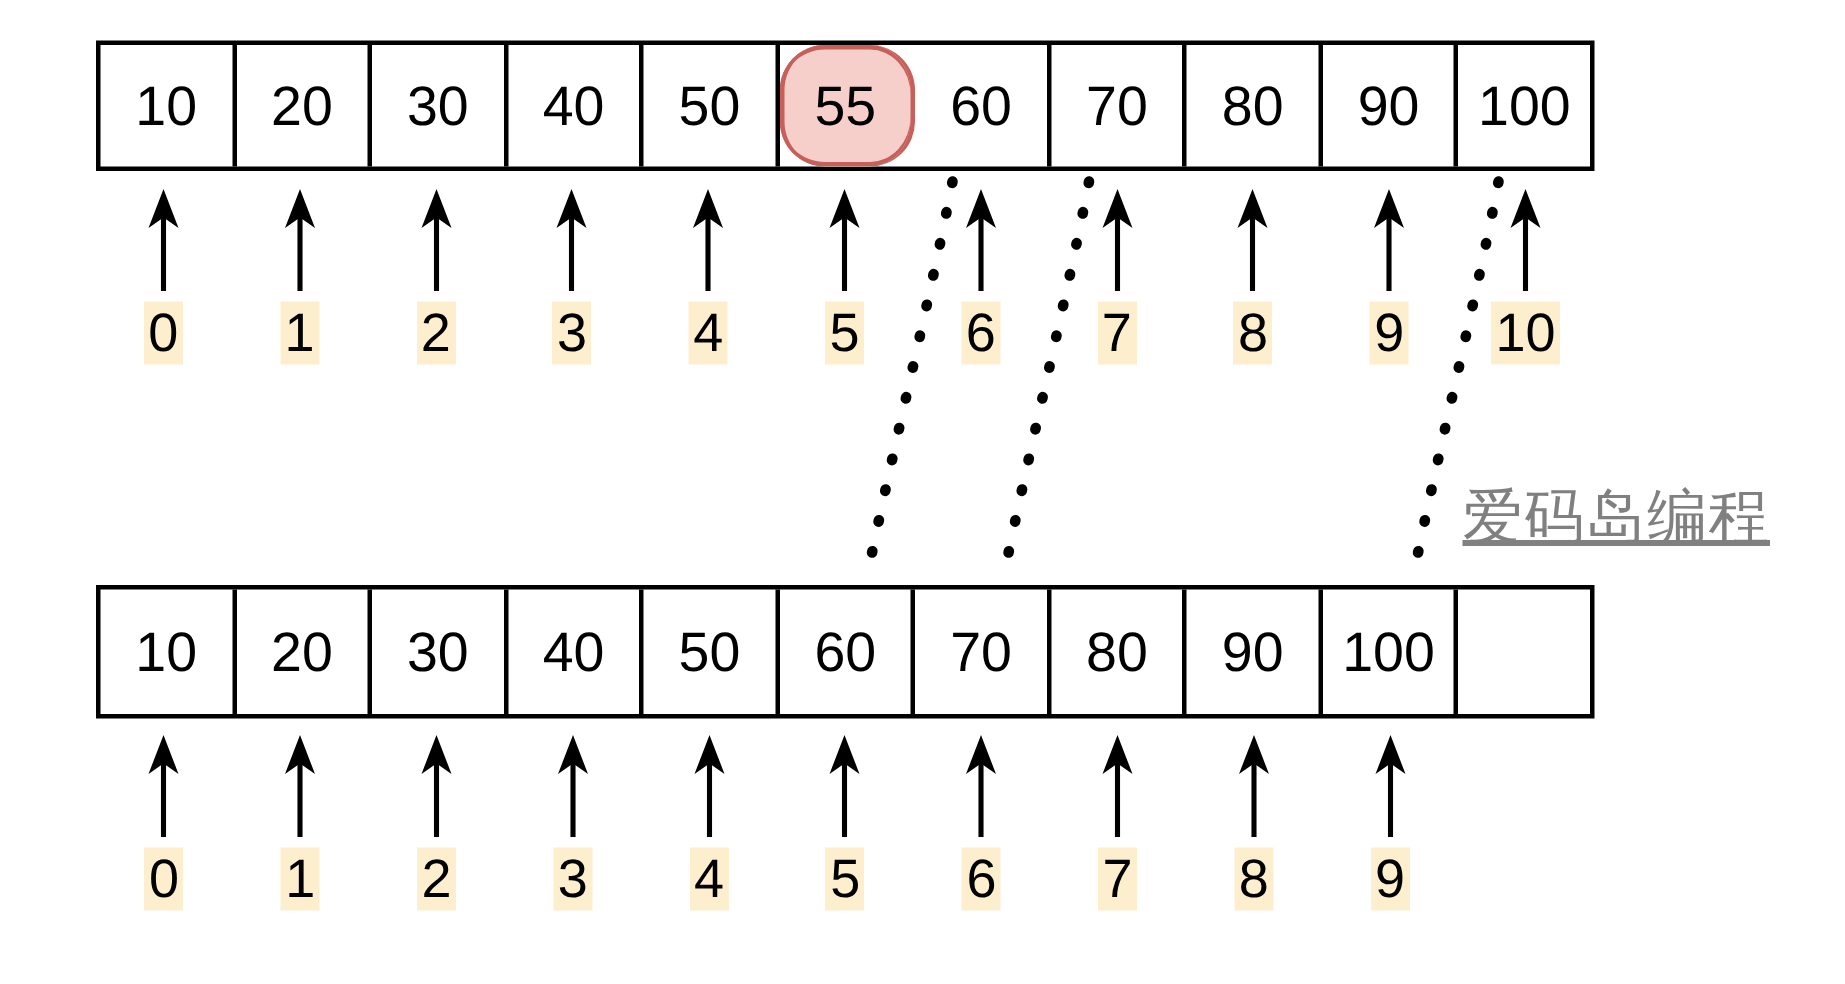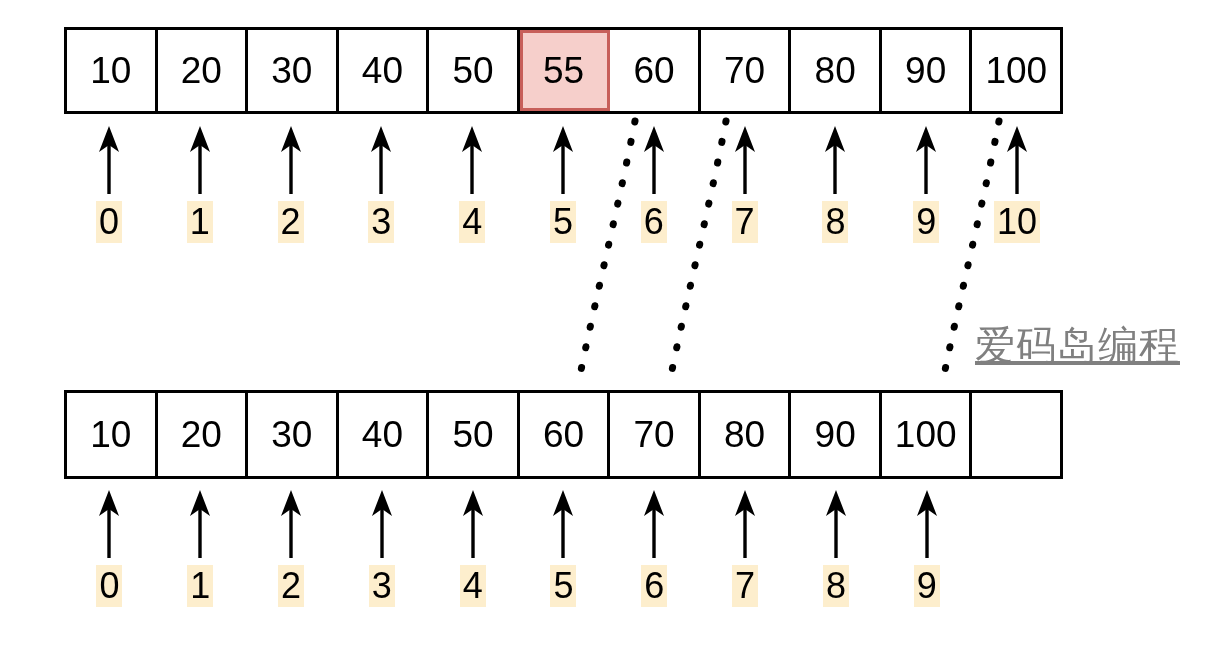--- a/index.html
+++ b/index.html
@@ -57,20 +57,21 @@
   }
   .cell:last-child {
     border-right: none;
   }
   .cell.highlight {
     background: #f6cfcb;
     border-right-color: #c75f5a;
     box-shadow: inset 3px 0 0 #c75f5a,
                 inset 0 3px 0 #c75f5a,
                 inset 0 -3px 0 #c75f5a;
+    border-radius: 30px;
   }
 
   
   .index-strip {
     position: absolute;
     left: 64px;
     width: 999px;
     height: 140px;
     display: flex;
   }

